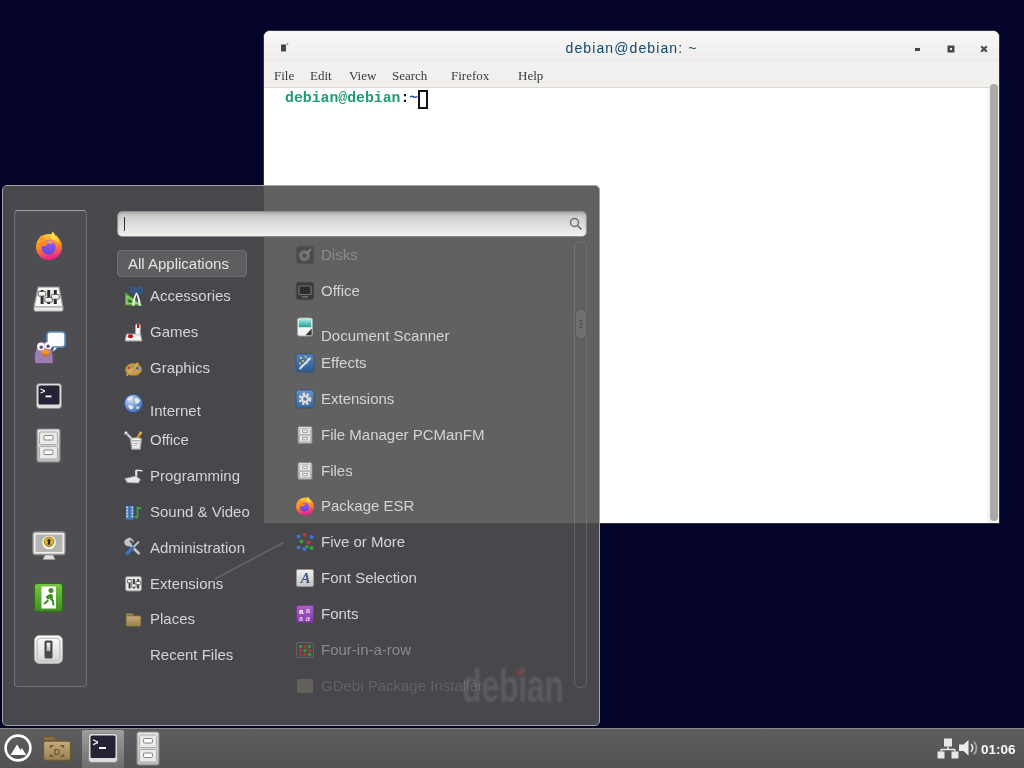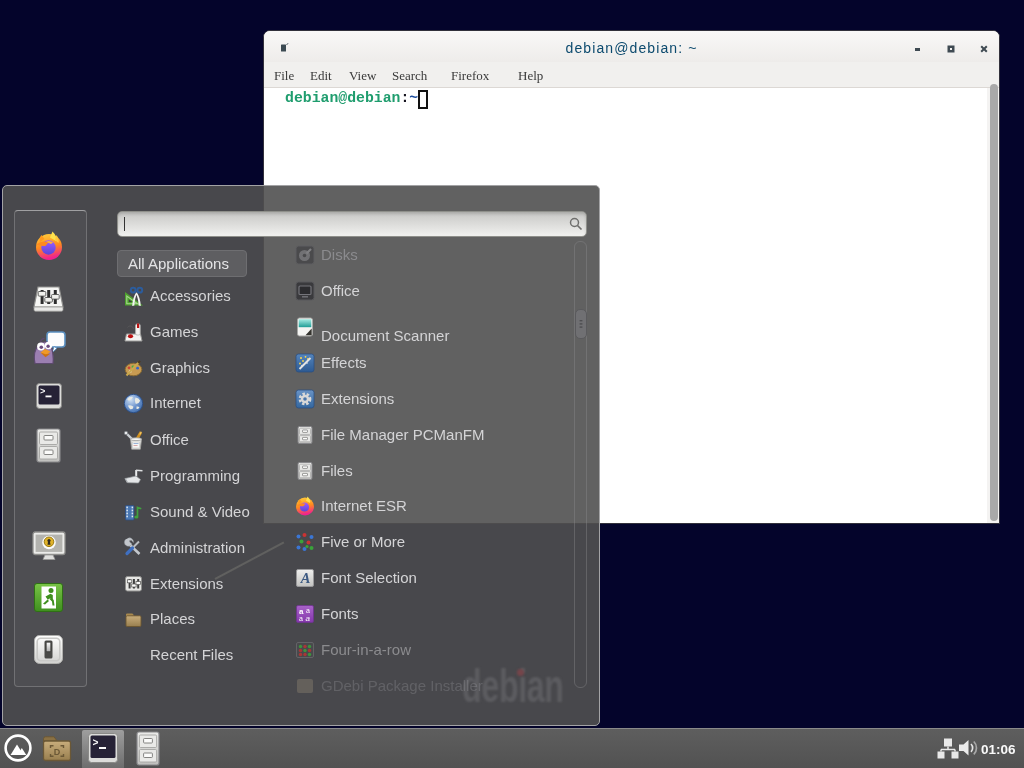--- a/index.html
+++ b/index.html
@@ -200,21 +200,21 @@
   </svg>
     <span class="rtxt crow" style="top:172.5px">Graphics</span>
 
   <svg class="abs ci" style="top:207px" viewBox="0 0 21 21" width="21" height="21">
     <circle cx="10.5" cy="10.5" r="9.2" fill="url(#gglobe)" stroke="#2c4f87" stroke-width="1"></circle>
     <path d="M4.2,6 Q6.5,3.2 10,4 Q9,6.8 6,7.8 Q4.6,7.2 4.2,6 Z" fill="#e7e9e4"></path>
     <path d="M12.5,4.5 Q16,5 17.2,7.8 Q15.5,11.5 12.5,10.5 Q11,7 12.5,4.5 Z" fill="#e7e9e4"></path>
     <path d="M5,12.5 Q8.5,11.5 10.5,13.8 Q10,16.8 7.2,16.2 Q5.5,14.5 5,12.5 Z" fill="#e7e9e4"></path>
     <path d="M13.5,13.5 Q15.5,13 16.5,14.5 Q15,16.5 13.5,16 Z" fill="#e7e9e4"></path>
   </svg>
-    <span class="rtxt crow" style="top:208px">Internet</span>
+    <span class="rtxt crow" style="top:216px">Internet</span>
 
   <svg class="abs ci" style="top:243.5px" viewBox="0 0 21 21" width="21" height="21">
     <line x1="2.5" y1="2.5" x2="10.5" y2="10.5" stroke="#c9cdd1" stroke-width="2.4"></line>
     <circle cx="3" cy="3" r="1.7" fill="#e9ebed" stroke="#7e8286" stroke-width="0.8"></circle>
     <line x1="18" y1="2" x2="12.5" y2="11.5" stroke="#cf8f1f" stroke-width="2.8"></line>
     <line x1="18.3" y1="1.8" x2="16.8" y2="4.5" stroke="#f2c96a" stroke-width="1.2"></line>
     <path d="M7.5,9 h11 l-1.2,10.2 h-8.6 Z" fill="#ecece9" stroke="#9a9a98" stroke-width="1"></path>
     <ellipse cx="13" cy="9.2" rx="5.5" ry="1.4" fill="#f8f8f6" stroke="#9a9a98" stroke-width="0.8"></ellipse>
     <rect x="9.5" y="12" width="7" height="6" fill="#f6f6f4" stroke="#c5c5c3" stroke-width="0.6"></rect>
     <line x1="10.5" y1="13.5" x2="15.5" y2="13.5" stroke="#9ab4d8" stroke-width="1"></line>
@@ -332,21 +332,21 @@
   </svg>
     <span class="rtxt arow" style="top:275.6px">Files</span>
 
   <svg class="abs ai" style="top:310.4px" viewBox="0 0 20 20" width="20" height="20">
     <circle cx="10" cy="10.5" r="9" fill="url(#gfx1)"></circle>
     <path d="M12.5,0.5 q3.5,3.5 2.5,6.5 l-4,-2.3 z" fill="#ffe14d"></path>
     <path d="M4.8,3 q-2,2.5 -1,5 l3,-2 z" fill="#ff9a1f"></path>
     <circle cx="9.5" cy="11" r="4.6" fill="url(#gfx2)"></circle>
     <path d="M2,9.5 q4,-3.2 8.5,-1.7 l-2.2,2.4 q-4,0.3 -6.3,-0.7 z" fill="#ff8a1f"></path>
   </svg>
-    <span class="rtxt arow" style="top:311.4px">Internet ESR</span>
+    <span class="rtxt arow" style="top:311.4px">Package ESR</span>
 
   <svg class="abs ai" style="top:346.3px" viewBox="0 0 20 20" width="20" height="20">
     <circle cx="3.5" cy="4.5" r="2" fill="#3b76d4"></circle>
       <circle cx="16.5" cy="5" r="2" fill="#3b76d4"></circle>
     <circle cx="3.5" cy="15.5" r="2" fill="#3b76d4"></circle>
       <circle cx="9.5" cy="17" r="2" fill="#3b76d4"></circle>
     <circle cx="9.5" cy="3" r="2" fill="#cc3333"></circle>
       <circle cx="13.5" cy="10.5" r="2" fill="#cc3333"></circle>
     <circle cx="6.5" cy="9.5" r="2" fill="#3aa33a"></circle>
       <circle cx="16.5" cy="16" r="2" fill="#3aa33a"></circle>

